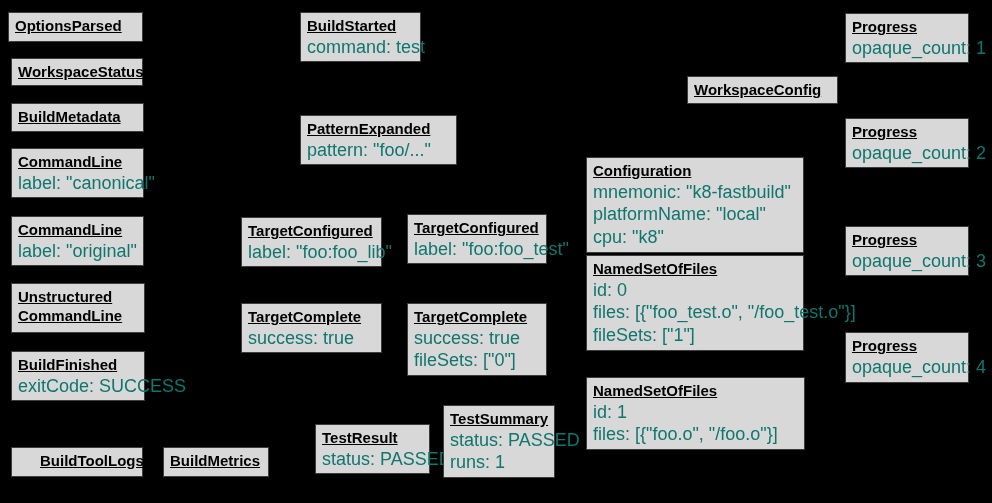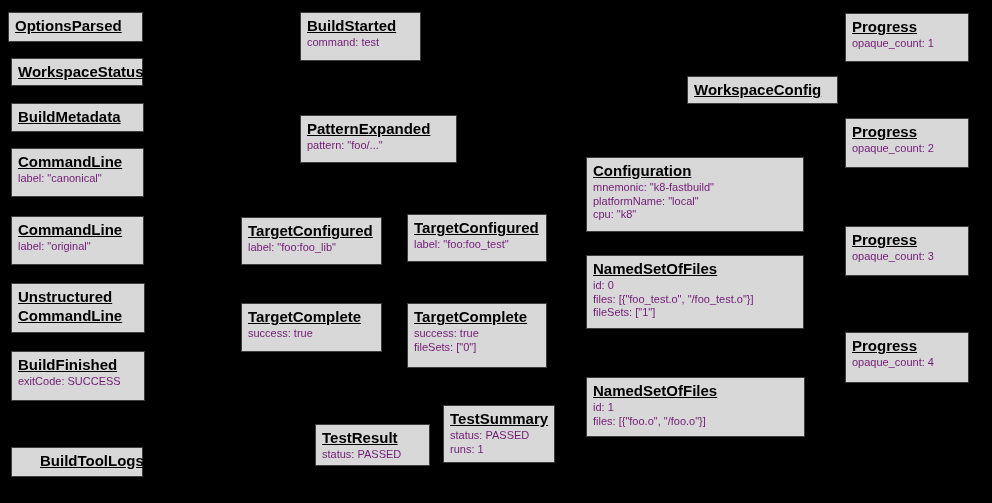--- a/index.html
+++ b/index.html
@@ -25,24 +25,24 @@
   }
   .t {
     font-size: 15px;
     font-weight: bold;
     text-decoration: underline;
     line-height: 1.25;
     white-space: normal;
     color: #000000;
   }
   .l {
-    font-size: 11px;
+    font-size: 18px;
     line-height: 1.26;
     white-space: nowrap;
-    color: #701a75;
+    color: #0f766e;
   }
 </style>
 </head>
 <body>
 
 <div id="canvas">
 
   <div class="node" style="left:8px; top:12px; width:135px; min-height:30px;">
     <div class="t">OptionsParsed</div>
   </div>
@@ -71,20 +71,23 @@
 
   <div class="node" style="left:11px; top:351px; width:134px; min-height:50px;">
     <div class="t">BuildFinished</div>
     <div class="l">exitCode: SUCCESS</div>
   </div>
 
   <div class="node" style="left:11px; top:447px; width:132px; min-height:30px;padding-left:28px;">
     <div class="t">BuildToolLogs</div>
   </div>
 
+  <div class="node" style="left:163px; top:447px; width:106px; min-height:30px;">
+    <div class="t">BuildMetrics</div>
+  </div>
 
   <div class="node" style="left:300px; top:12px; width:121px; min-height:49px;">
     <div class="t">BuildStarted</div>
     <div class="l">command: test</div>
   </div>
 
   <div class="node" style="left:300px; top:115px; width:157px; min-height:48px;">
     <div class="t">PatternExpanded</div>
     <div class="l">pattern: "foo/..."</div>
   </div>

